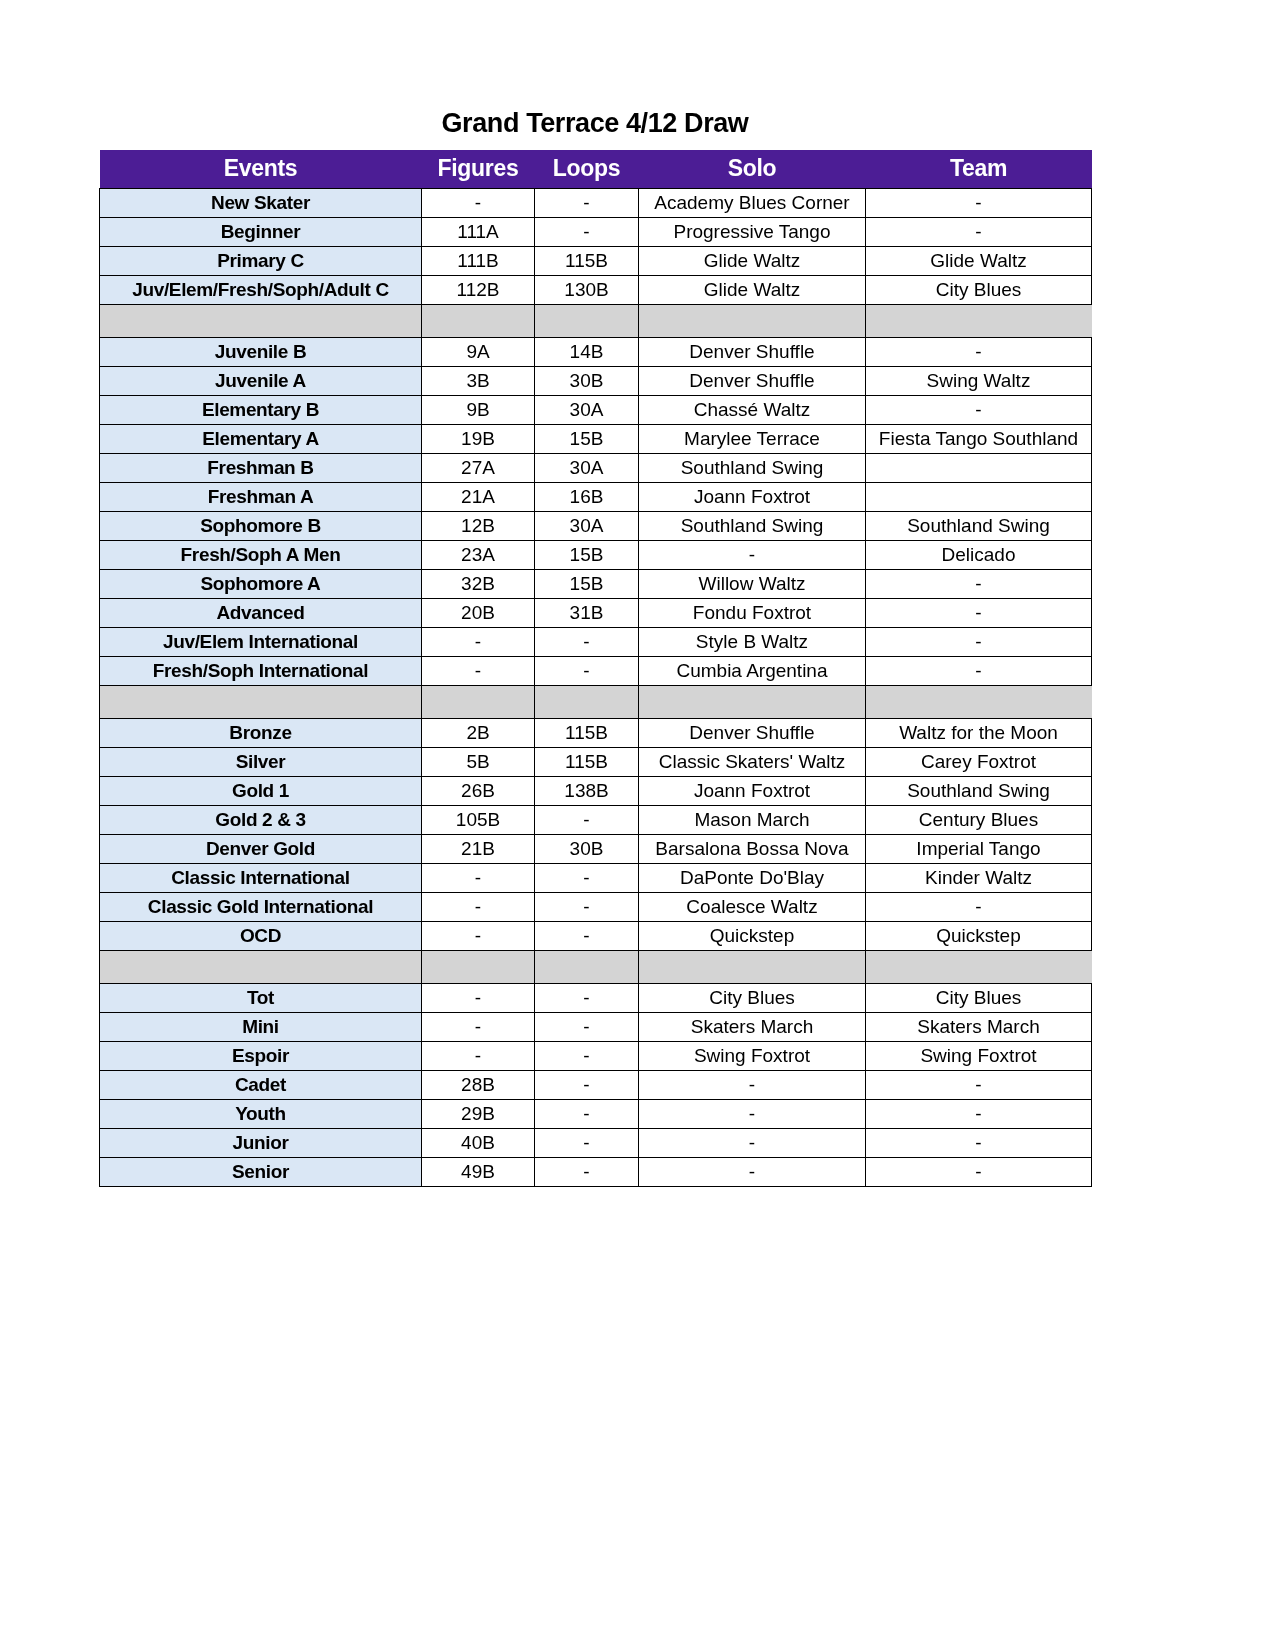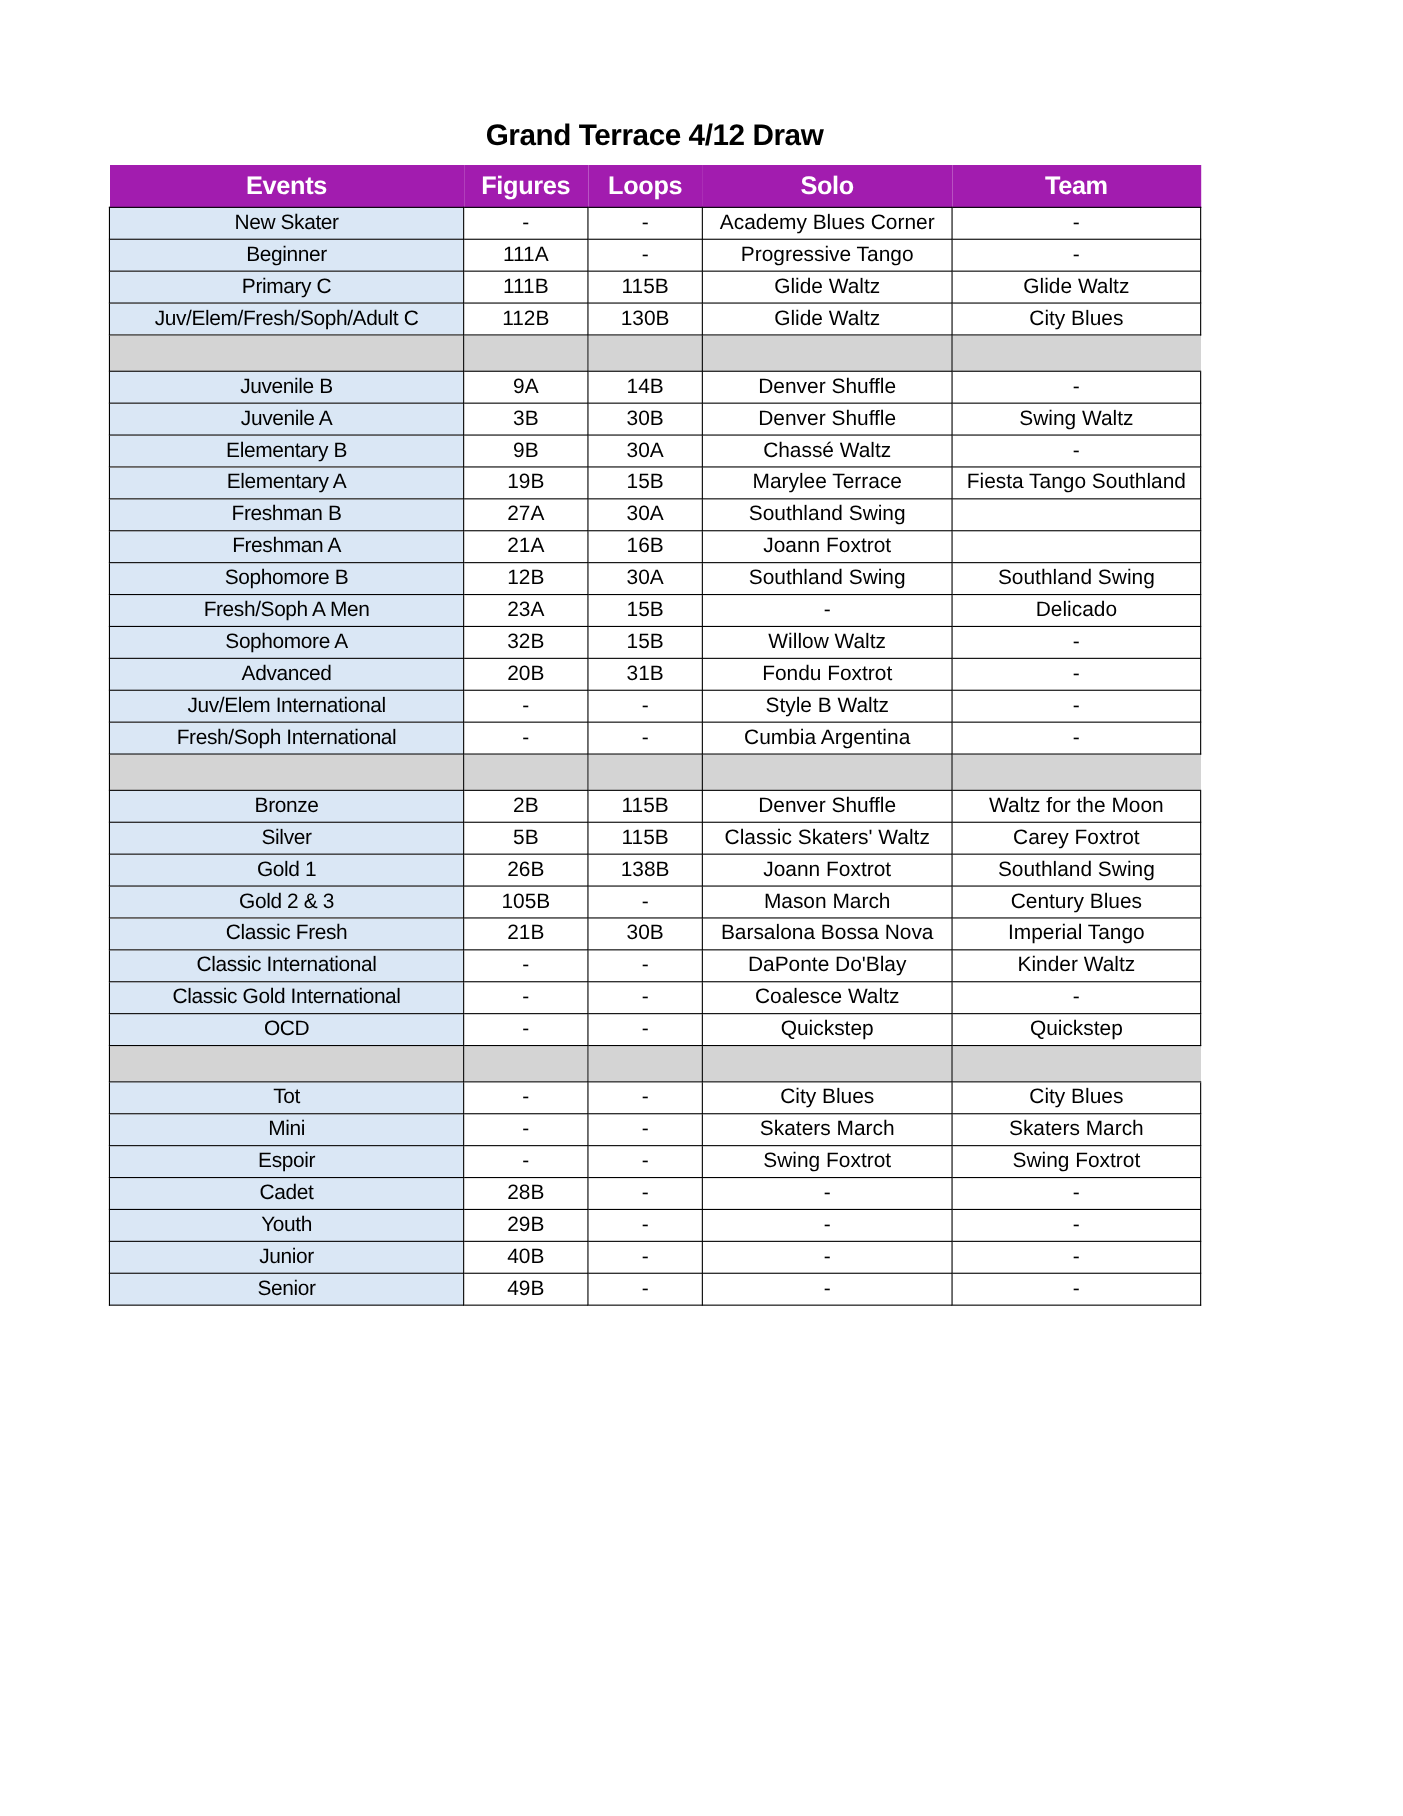--- a/index.html
+++ b/index.html
@@ -39,21 +39,21 @@
     border-collapse: collapse;
     table-layout: fixed;
   }
   table.draw-table col.c-events { width: 322px; }
   table.draw-table col.c-figures { width: 113px; }
   table.draw-table col.c-loops   { width: 104px; }
   table.draw-table col.c-solo    { width: 227px; }
   table.draw-table col.c-team    { width: 226px; }
 
   thead th {
-    background: #a21caf;
+    background: #4c1d95;
     color: #ffffff;
     font-size: 23px;
     font-weight: bold;
     letter-spacing: -0.3px;
     padding: 3px 6px 5px 6px;
     text-align: center;
     border: none;
     height: 30px;
     line-height: 1.05;
   }
@@ -65,21 +65,21 @@
     text-align: center;
     height: 23px;
     padding: 2px 4px 3px 4px;
     line-height: 1.05;
     background: #ffffff;
     white-space: nowrap;
     overflow: hidden;
   }
   tbody td.ev {
     background: #DAE7F5;
-    font-weight: normal;
+    font-weight: bold;
     letter-spacing: -0.35px;
     text-align: center;
   }
   tbody tr.spacer td {
     background: #D4D4D4;
     height: 27px;
     border-left: 1.6px solid #000000;
     border-right: 1.6px solid #000000;
     border-top: 1.6px solid #000000;
     border-bottom: 1.6px solid #000000;
@@ -265,21 +265,21 @@
           <td>Southland Swing</td>
         </tr>
         <tr class="data-row">
           <td class="ev">Gold 2 &amp; 3</td>
           <td>105B</td>
           <td>-</td>
           <td>Mason March</td>
           <td>Century Blues</td>
         </tr>
         <tr class="data-row">
-          <td class="ev">Classic Fresh</td>
+          <td class="ev">Denver Gold</td>
           <td>21B</td>
           <td>30B</td>
           <td>Barsalona Bossa Nova</td>
           <td>Imperial Tango</td>
         </tr>
         <tr class="data-row">
           <td class="ev">Classic International</td>
           <td>-</td>
           <td>-</td>
           <td>DaPonte Do'Blay</td>

